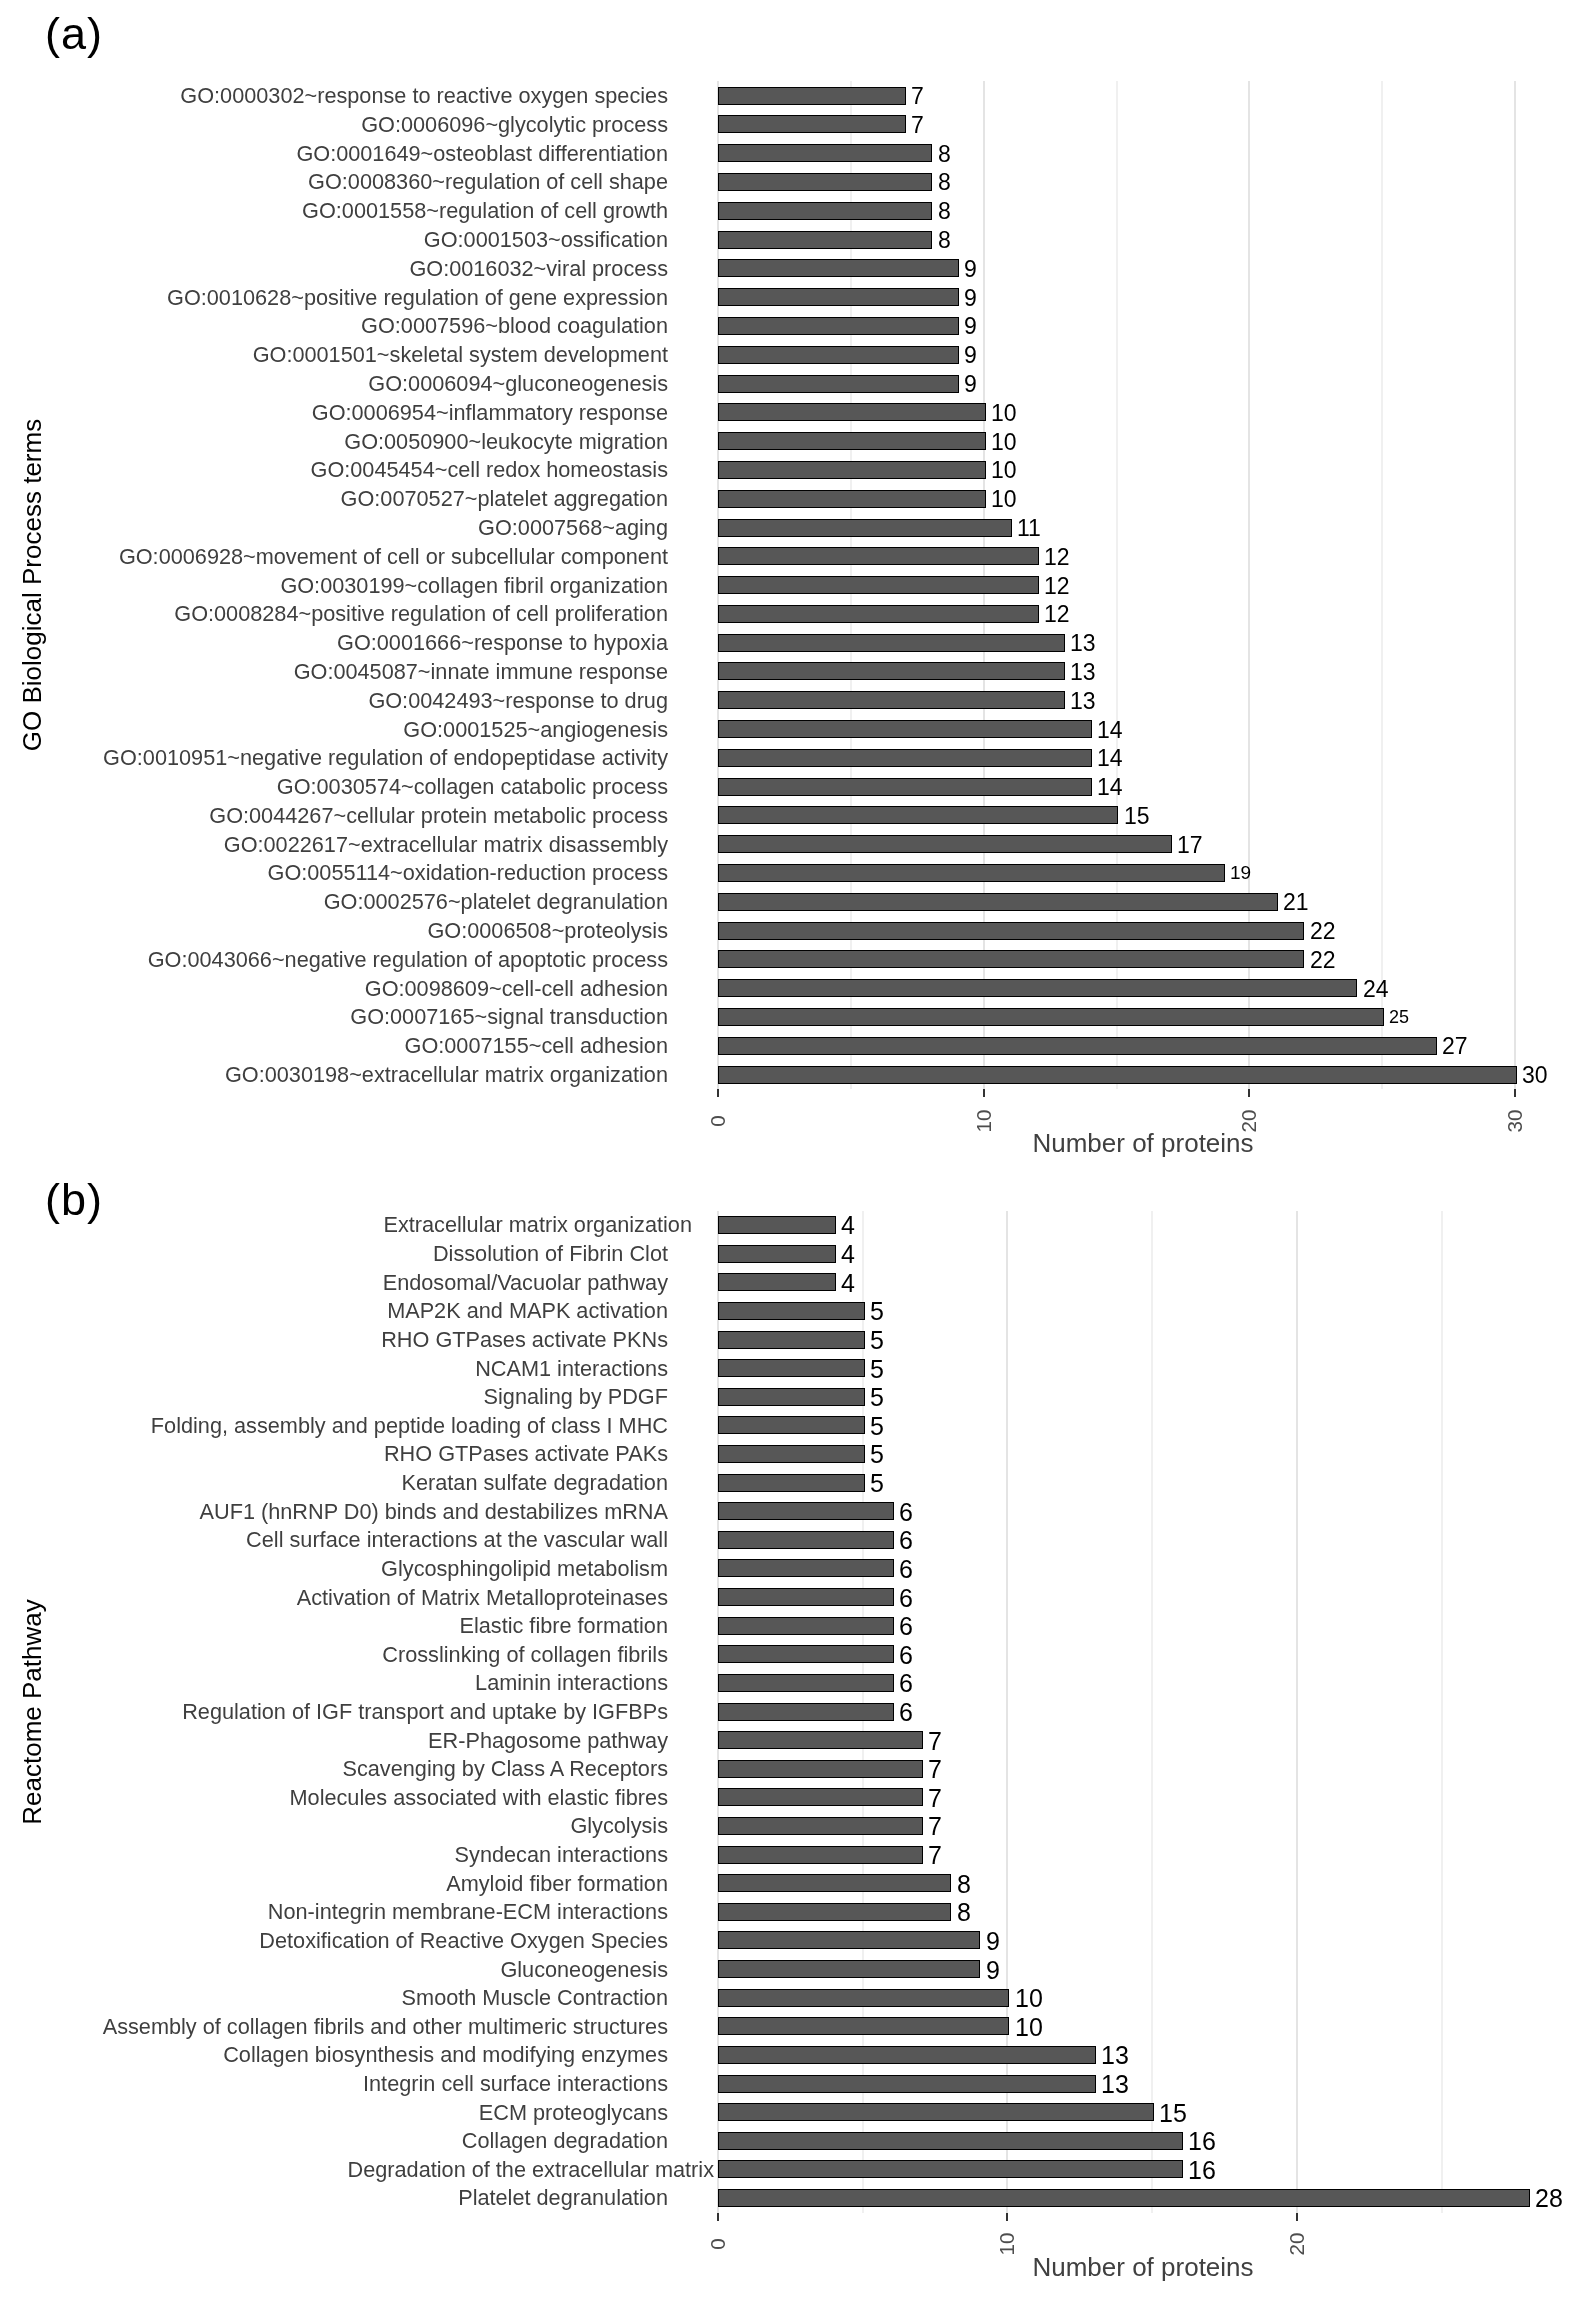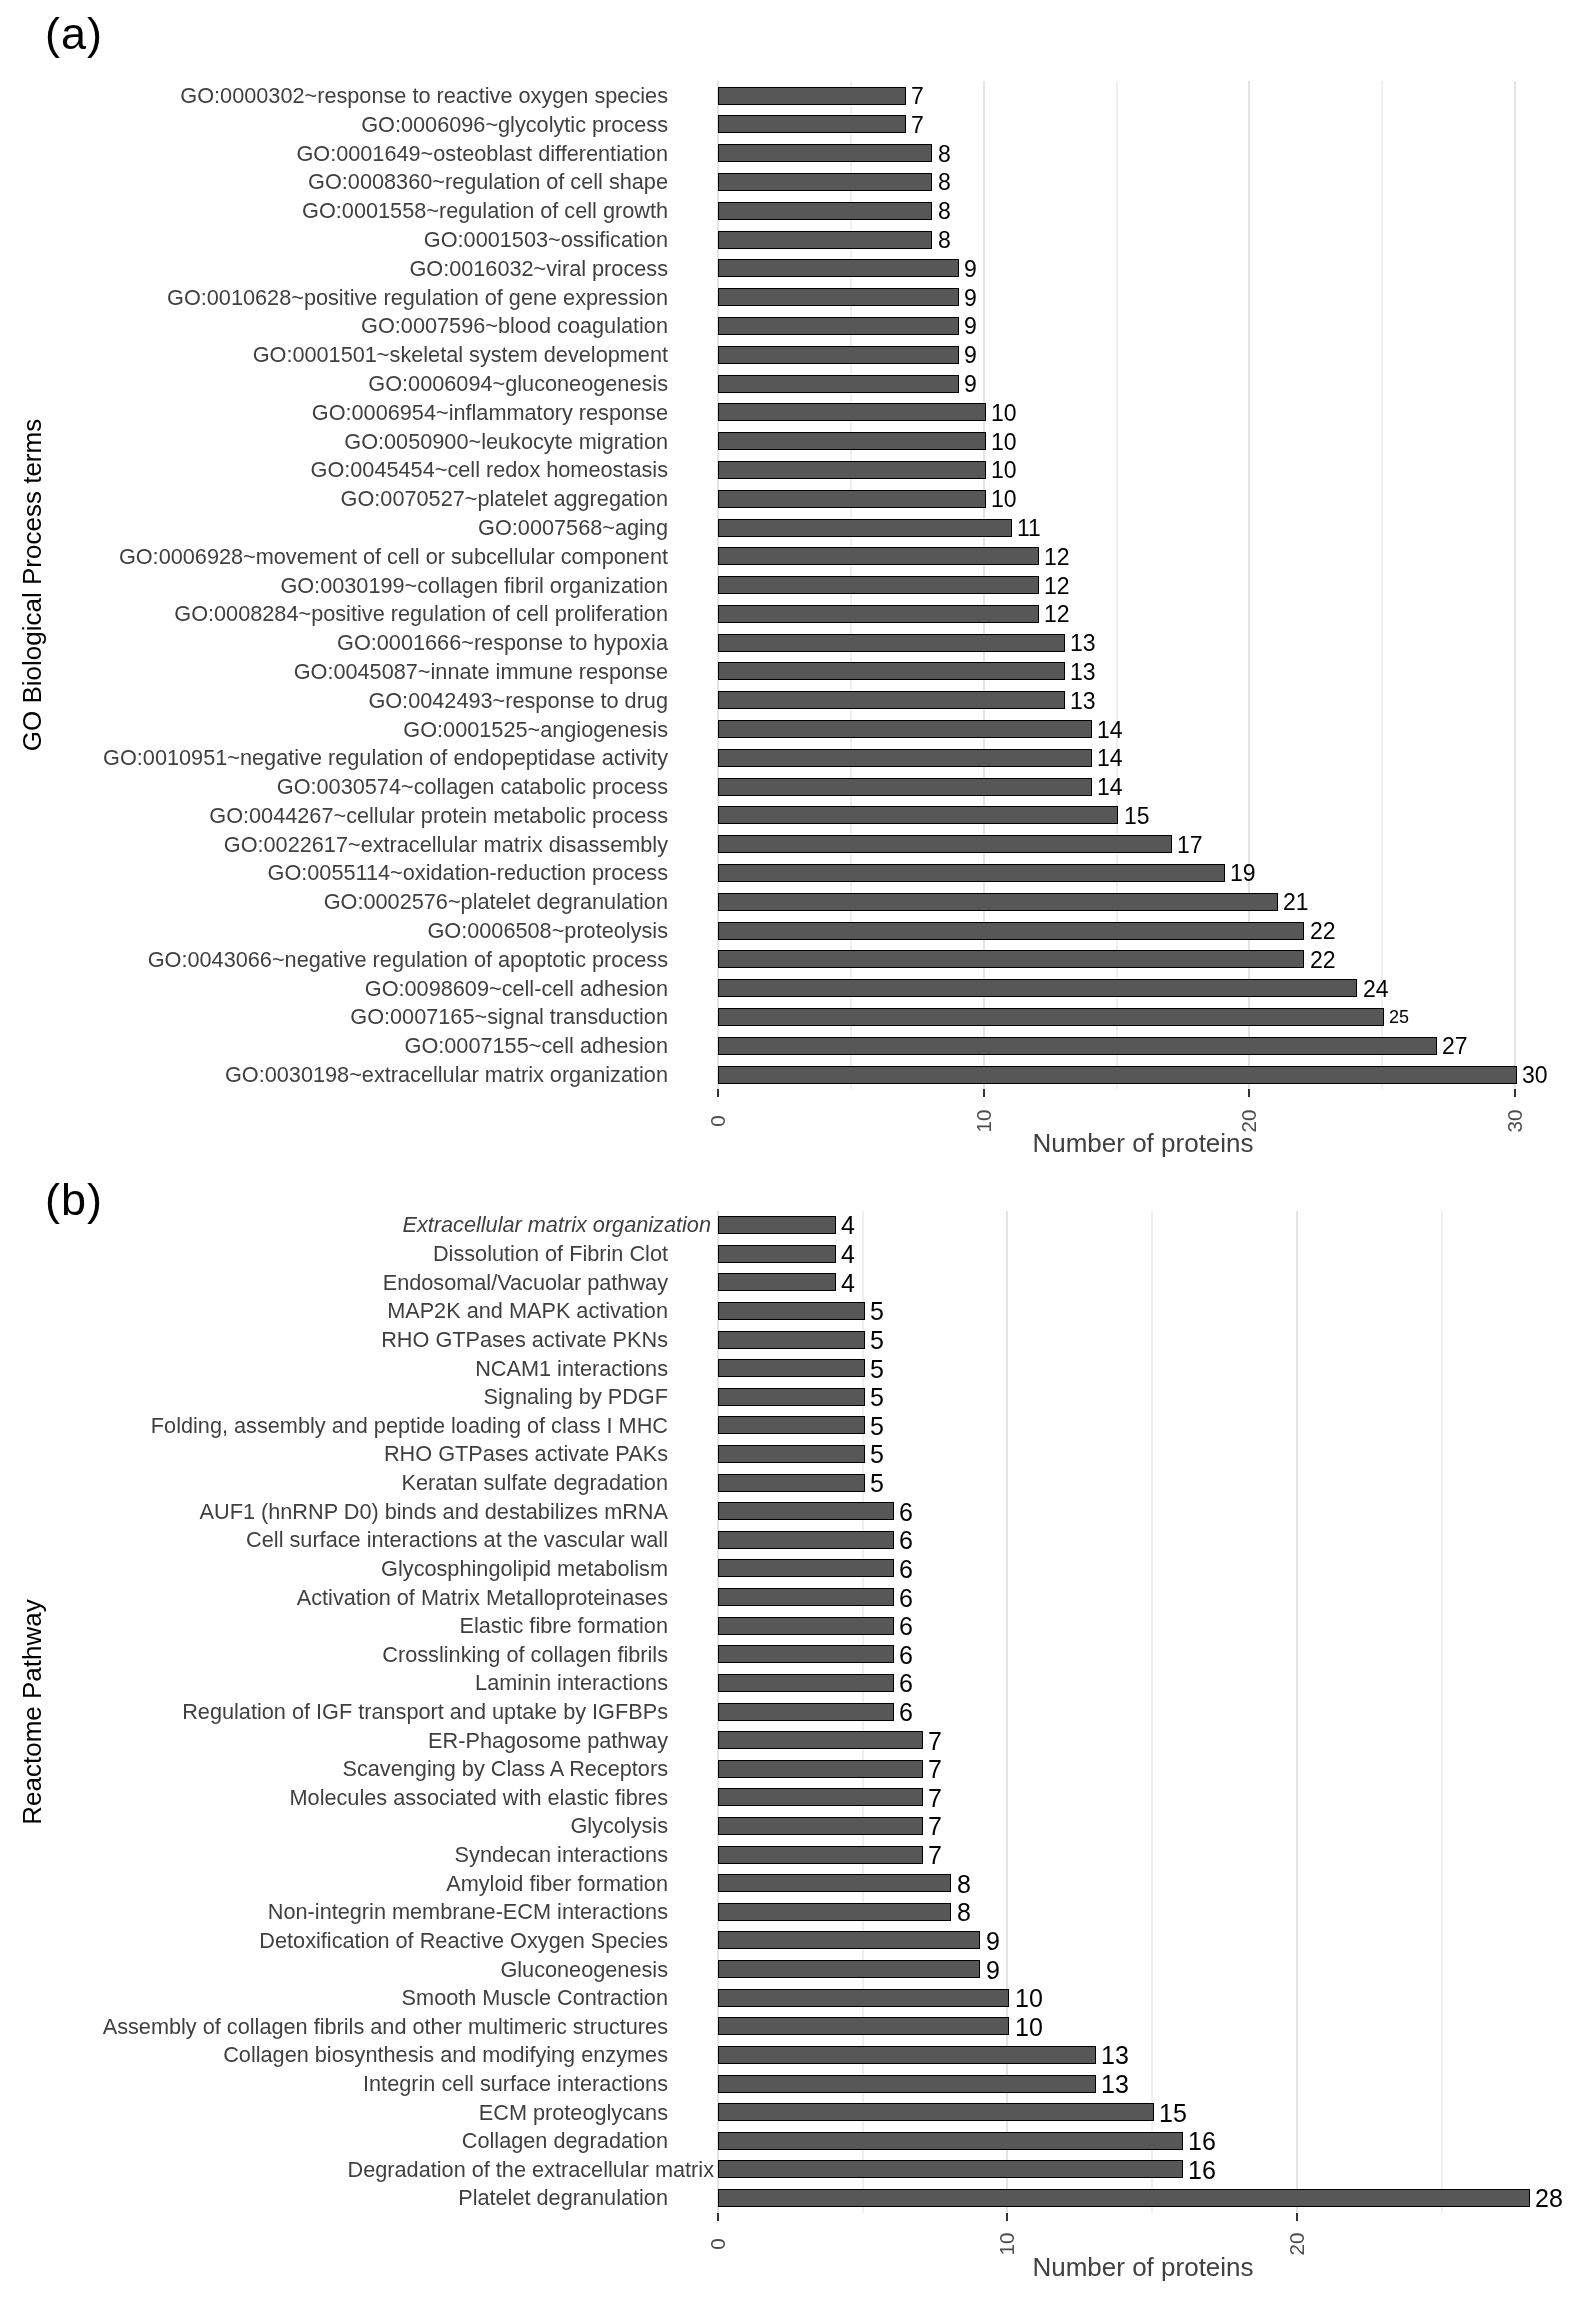--- a/index.html
+++ b/index.html
@@ -138,21 +138,21 @@
       <div class="bar" style="left: 718px; top: 778px; width: 372px; background: rgb(87, 87, 87); border-color: rgb(0, 0, 0);"></div>
       <div class="vallab" style="left: 1097px; top: 775px; font-size: 23px;">14</div>
       <div class="catlab" style="right: 927px; top: 804px;">GO:0044267~cellular protein metabolic process</div>
       <div class="bar" style="left: 718px; top: 806px; width: 398px; background: rgb(87, 87, 87); border-color: rgb(0, 0, 0);"></div>
       <div class="vallab" style="left: 1124px; top: 804px; font-size: 23px;">15</div>
       <div class="catlab" style="right: 927px; top: 833px;">GO:0022617~extracellular matrix disassembly</div>
       <div class="bar" style="left: 718px; top: 835px; width: 452px; background: rgb(87, 87, 87); border-color: rgb(0, 0, 0);"></div>
       <div class="vallab" style="left: 1177px; top: 833px; font-size: 23px;">17</div>
       <div class="catlab" style="right: 927px; top: 861px;">GO:0055114~oxidation-reduction process</div>
       <div class="bar" style="left: 718px; top: 864px; width: 505px; background: rgb(87, 87, 87); border-color: rgb(0, 0, 0);"></div>
-      <div class="vallab" style="left: 1230px; top: 861px; font-size: 23px;">19</div>
+      <div class="vallab" style="left: 1230px; top: 861px; font-size: 19px;">19</div>
       <div class="catlab" style="right: 927px; top: 890px;">GO:0002576~platelet degranulation</div>
       <div class="bar" style="left: 718px; top: 893px; width: 558px; background: rgb(87, 87, 87); border-color: rgb(0, 0, 0);"></div>
       <div class="vallab" style="left: 1283px; top: 890px; font-size: 23px;">21</div>
       <div class="catlab" style="right: 927px; top: 919px;">GO:0006508~proteolysis</div>
       <div class="bar" style="left: 718px; top: 922px; width: 584px; background: rgb(87, 87, 87); border-color: rgb(0, 0, 0);"></div>
       <div class="vallab" style="left: 1310px; top: 919px; font-size: 23px;">22</div>
       <div class="catlab" style="right: 927px; top: 948px;">GO:0043066~negative regulation of apoptotic process</div>
       <div class="bar" style="left: 718px; top: 950px; width: 584px; background: rgb(87, 87, 87); border-color: rgb(0, 0, 0);"></div>
       <div class="vallab" style="left: 1310px; top: 948px; font-size: 23px;">22</div>
       <div class="catlab" style="right: 927px; top: 977px;">GO:0098609~cell-cell adhesion</div>
@@ -193,21 +193,21 @@
     <span>Reactome Pathway</span>
   </div>
 
   <div id="plot-b">
       <div class="gridline minor" style="left: 862px; top: 1211px; height: 1002px; position: absolute;"></div>
       <div class="gridline minor" style="left: 1151px; top: 1211px; height: 1002px; position: absolute;"></div>
       <div class="gridline minor" style="left: 1441px; top: 1211px; height: 1002px; position: absolute;"></div>
       <div class="gridline major" style="left: 717px; top: 1211px; height: 1002px; position: absolute;"></div>
       <div class="gridline major" style="left: 1006px; top: 1211px; height: 1002px; position: absolute;"></div>
       <div class="gridline major" style="left: 1296px; top: 1211px; height: 1002px; position: absolute;"></div>
-      <div class="catlab" style="right: 884px; top: 1213px; font-style: italic;">Extracellular matrix organization</div>
+      <div class="catlab" style="right: 903px; top: 1213px;">Extracellular matrix organization</div>
       <div class="bar" style="left: 718px; top: 1216px; width: 116px; background: rgb(87, 87, 87); border-color: rgb(0, 0, 0);"></div>
       <div class="vallab" style="left: 841px; top: 1213px; font-size: 25px;">4</div>
       <div class="catlab" style="right: 927px; top: 1242px;">Dissolution of Fibrin Clot</div>
       <div class="bar" style="left: 718px; top: 1245px; width: 116px; background: rgb(87, 87, 87); border-color: rgb(0, 0, 0);"></div>
       <div class="vallab" style="left: 841px; top: 1242px; font-size: 25px;">4</div>
       <div class="catlab" style="right: 927px; top: 1271px;">Endosomal/Vacuolar pathway</div>
       <div class="bar" style="left: 718px; top: 1273px; width: 116px; background: rgb(87, 87, 87); border-color: rgb(0, 0, 0);"></div>
       <div class="vallab" style="left: 841px; top: 1271px; font-size: 25px;">4</div>
       <div class="catlab" style="right: 927px; top: 1299px;">MAP2K and MAPK activation</div>
       <div class="bar" style="left: 718px; top: 1302px; width: 145px; background: rgb(87, 87, 87); border-color: rgb(0, 0, 0);"></div>

